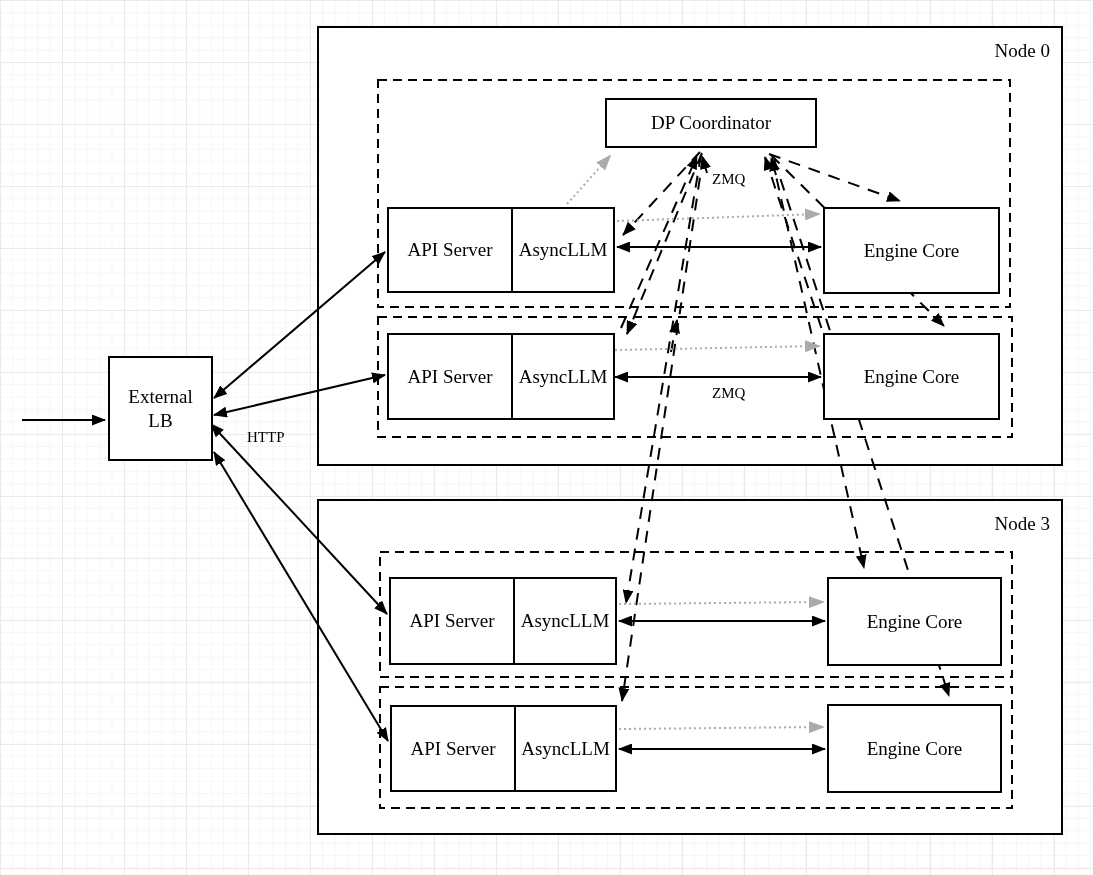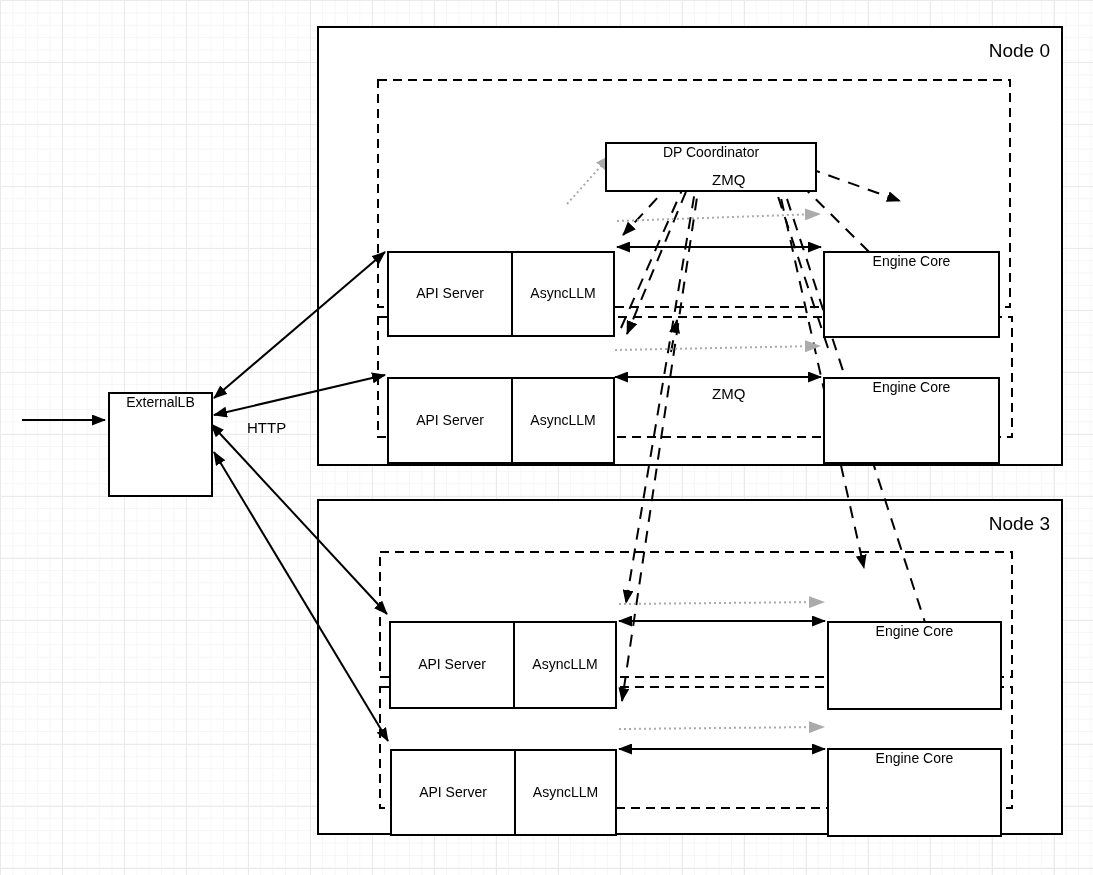--- a/index.html
+++ b/index.html
@@ -1,32 +1,32 @@
 <!DOCTYPE html>
 <html><head>
 <meta charset="utf-8">
 <style>
   html,body{margin:0;padding:0;background:#fff;}
   .canvas{
     position:relative;width:1093px;height:875px;overflow:hidden;
-    font-family:Liberation Sans, sans-serif;color:#000;
+    font-family:Liberation Serif, serif;color:#000;
     background-color:#ffffff;
     background-image:
       linear-gradient(to right,#eaeaea 1px,transparent 1px),
       linear-gradient(to bottom,#eaeaea 1px,transparent 1px),
       linear-gradient(to right,#f6f6f6 1px,transparent 1px),
       linear-gradient(to bottom,#f6f6f6 1px,transparent 1px);
     background-size:62px 62px,62px 62px,12.4px 12.4px,12.4px 12.4px;
   }
   svg.layer{position:absolute;left:0;top:0;z-index:1;}
   .box{
     position:absolute;z-index:2;box-sizing:border-box;
     background:#fff;border:2px solid #000;
-    display:flex;justify-content:center;
-    font-size:14px;line-height:1.25;text-align:center;margin-top:44px;
+    display:flex;align-items:center;justify-content:center;
+    font-size:19px;line-height:1.25;text-align:center;
   }
   .combo{padding:0;}
   .combo .cell{height:100%;display:flex;align-items:center;justify-content:center;}
   .combo .cell.left{width:122px;border-right:2px solid #000;}
   .combo .cell.right{flex:1;}
   .floating-label{
     position:absolute;z-index:3;font-size:15px;white-space:nowrap;
   }
   .node-label{
     position:absolute;z-index:3;font-size:19px;width:110px;text-align:right;white-space:nowrap;
@@ -97,21 +97,21 @@
     </g>
   </svg>
 
   <div class="node-label" style="left:940px;top:40px;">Node 0</div>
   <div class="node-label" style="left:940px;top:513px;">Node 3</div>
 
   <div class="box" style="left:605px;top:98px;width:212px;height:50px;">
     <span>DP Coordinator</span>
   </div>
 
-  <div class="box" style="left:108px;top:348px;width:105px;height:105px;flex-direction:row;">
+  <div class="box" style="left:108px;top:356px;width:105px;height:105px;flex-direction:column;">
     <span>External</span>
     <span>LB</span>
   </div>
 
   <div class="box combo" style="left:387px;top:207px;width:228px;height:86px;">
     <div class="cell left">API Server</div>
     <div class="cell right">AsyncLLM</div>
   </div>
   <div class="box" style="left:823px;top:207px;width:177px;height:87px;">
     <span>Engine Core</span>
@@ -134,17 +134,17 @@
   </div>
 
   <div class="box combo" style="left:390px;top:705px;width:227px;height:87px;">
     <div class="cell left">API Server</div>
     <div class="cell right">AsyncLLM</div>
   </div>
   <div class="box" style="left:827px;top:704px;width:175px;height:89px;">
     <span>Engine Core</span>
   </div>
 
-  <div class="floating-label" style="left:247px;top:419px;">HTTP</div>
+  <div class="floating-label" style="left:247px;top:429px;">HTTP</div>
   <div class="floating-label" style="left:712px;top:171px;">ZMQ</div>
   <div class="floating-label" style="left:712px;top:385px;">ZMQ</div>
 
 </div>
 
 </body></html>

